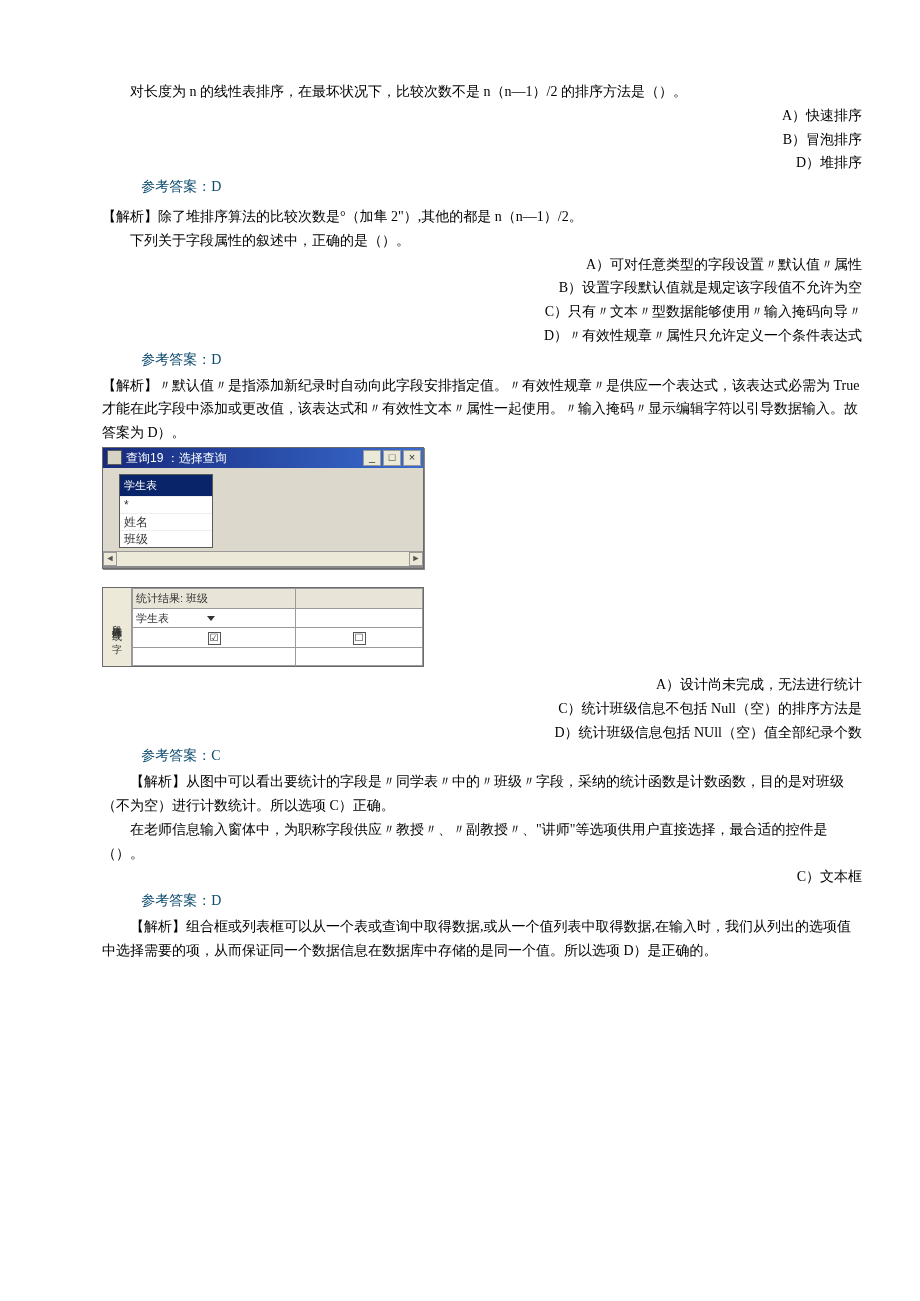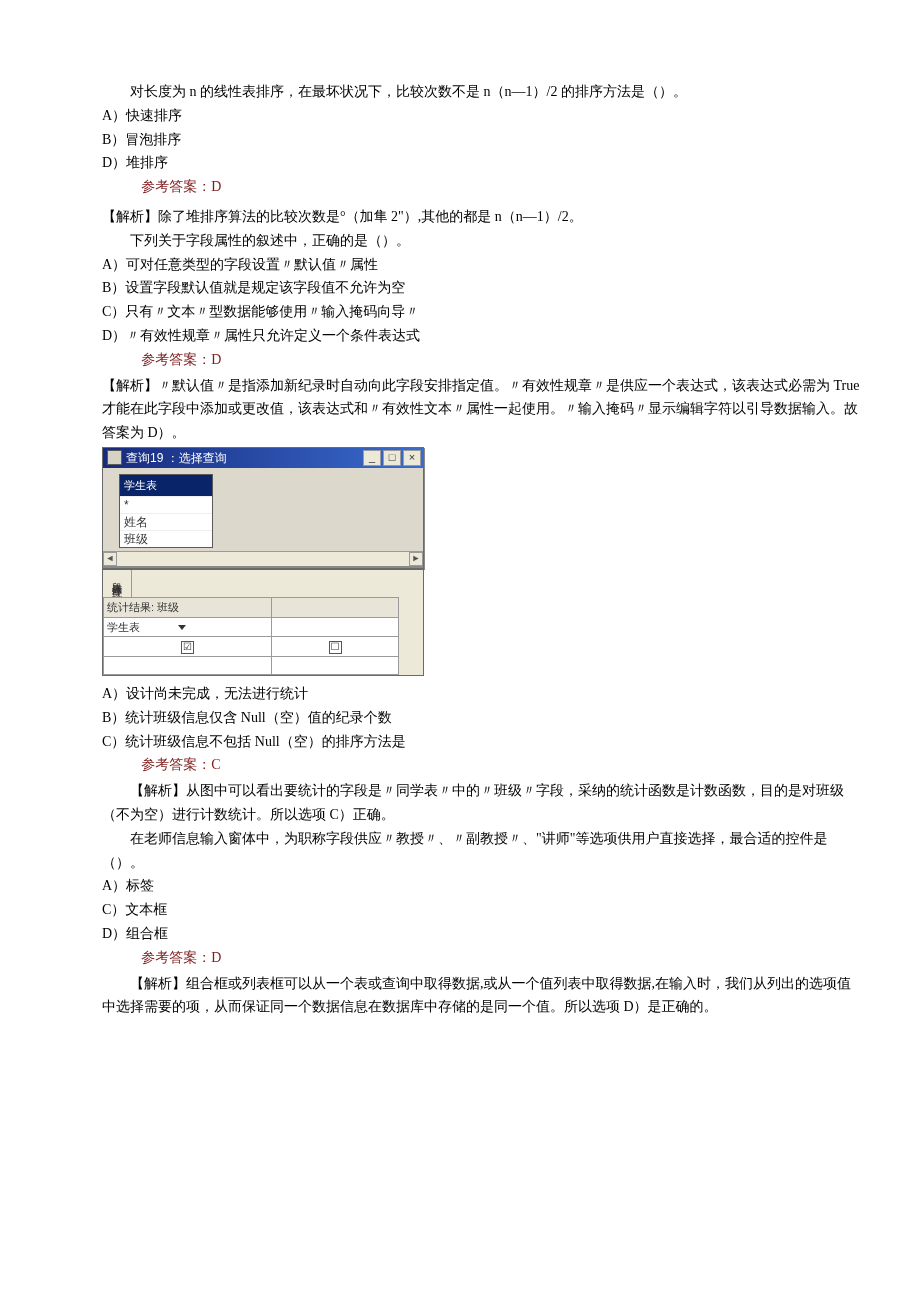--- a/index.html
+++ b/index.html
@@ -14,23 +14,24 @@
   .page {
     width: 760px;
     margin: 0 auto;
     padding: 80px 36px 40px 80px;
   }
   .q-stem {
     text-indent: 2em;
   }
   .opt {
     margin-left: 0;
+    text-align: right;
   }
   .answer {
-    color: #7f1d1d;
+    color: #0c4a6e;
     text-indent: 2.8em;
     display: block;
   }
   .analysis {
     margin-top: 2px;
   }
   .analysis .label {
     font-weight: normal;
   }
   .screenshot-stack {
@@ -127,22 +128,22 @@
     font-size: 9px;
     color: #555;
   }
   
   .grid-wrap {
     width: 320px;
     border: 1px solid #6a6a6a;
     background: #ece9d8;
     font-family: Tahoma, "SimSun", sans-serif;
     font-size: 12px;
-    display: flex;
-    flex-direction: column;
+    margin-top: 18px;
+    display: flex;
   }
   .rowlabels {
     width: 24px;
     background: #ece9d8;
     border-right: 1px solid #9a9a9a;
     writing-mode: vertical-rl;
     text-orientation: upright;
     font-size: 10px;
     color: #333;
     display: flex;
@@ -257,29 +258,27 @@
         <tr>
           <td></td>
           <td></td>
         </tr>
       </tbody>
         </table>
     </div>
   </div>
 
   <div class="opt">A）设计尚未完成，无法进行统计</div>
-  <div class="opt">B）统计班级信息仅含 Null（空）值的纪录个数</div>
   <div class="opt">C）统计班级信息不包括 Null（空）的排序方法是</div>
+  <div class="opt">D）统计班级信息包括 NUll（空）值全部纪录个数</div>
   <div class="answer">参考答案：C</div>
   <div class="analysis" style="text-indent:2em;">
     <span class="label">【解析】</span><span>从图中可以看出要统计的字段是〃同学表〃中的〃班级〃字段，采纳的统计函数是计数函数，目的是对班级（不为空）进行计数统计。所以选项 C）正确。</span>
   </div>
 
   <div class="q-stem">在老师信息输入窗体中，为职称字段供应〃教授〃、〃副教授〃、"讲师"等选项供用户直接选择，最合适的控件是（）。</div>
-  <div class="opt">A）标签</div>
   <div class="opt">C）文本框</div>
-  <div class="opt">D）组合框</div>
   <div class="answer">参考答案：D</div>
   <div class="analysis" style="text-indent:2em;">
     <span class="label">【解析】</span><span>组合框或列表框可以从一个表或查询中取得数据,或从一个值列表中取得数据,在输入时，我们从列出的选项值中选择需要的项，从而保证同一个数据信息在数据库中存储的是同一个值。所以选项 D）是正确的。</span>
   </div>
 
 </div>
 
 </body></html>

